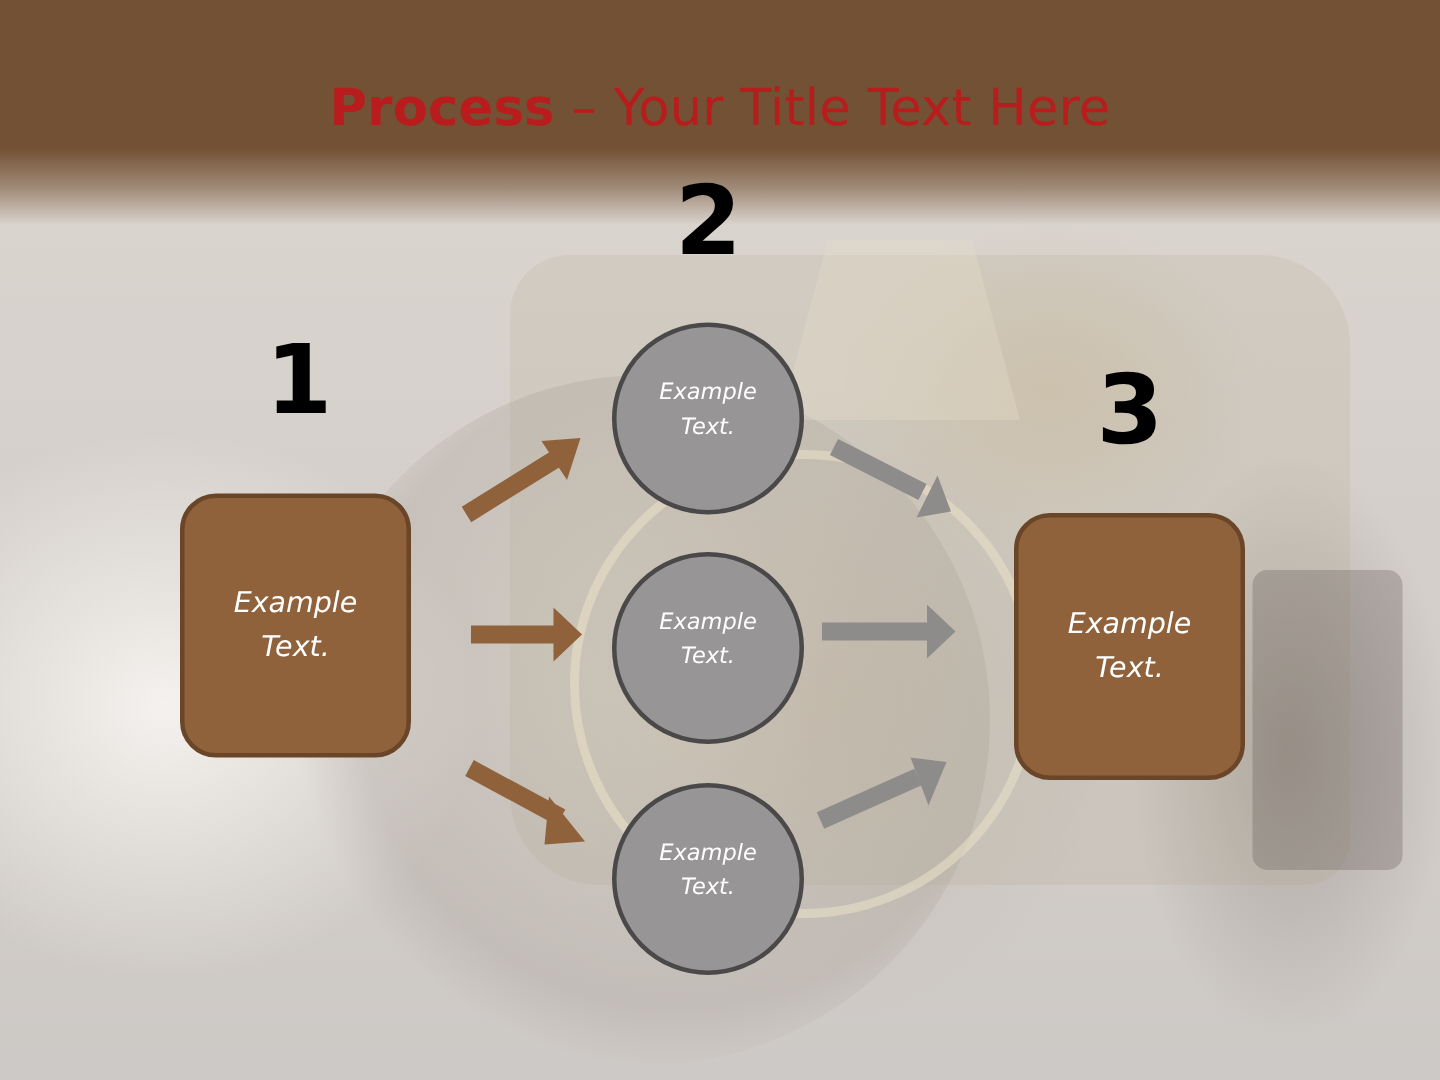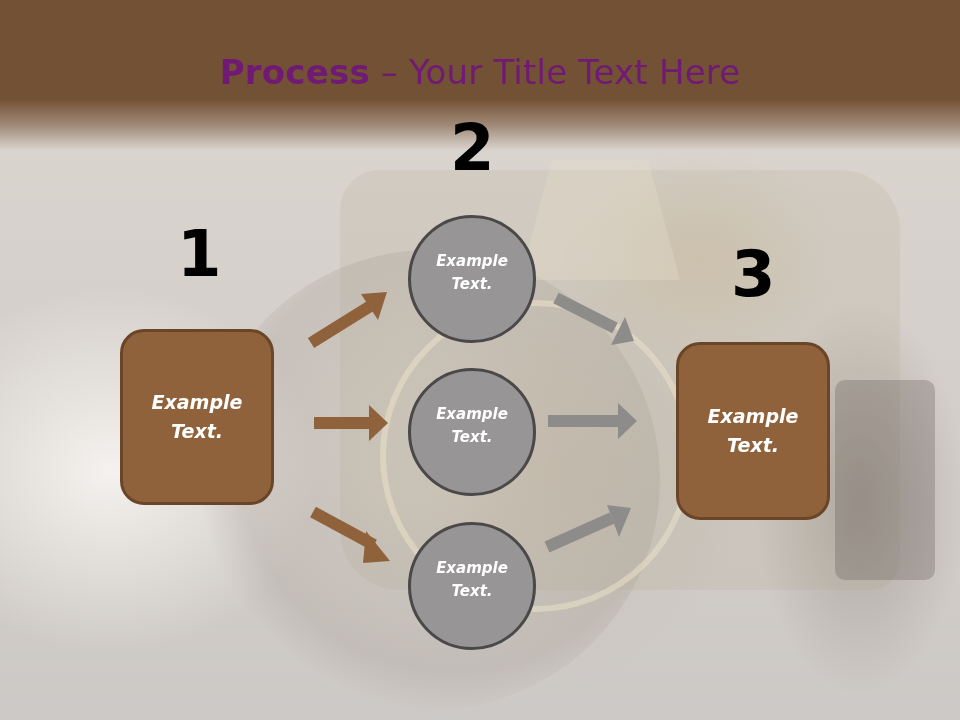--- a/index.html
+++ b/index.html
@@ -19,30 +19,30 @@
       background: radial-gradient(circle at 55% 45%, rgba(215,205,190,0.35), rgba(160,150,140,0.25) 60%, rgba(160,150,140,0) 72%); }
     .cam-ring { position: absolute; left: 380px; top: 300px; width: 300px; height: 300px; border-radius: 50%;
       border: 6px solid rgba(235,225,200,0.55); }
     .cam-prism { position: absolute; left: 520px; top: 160px; width: 160px; height: 120px;
       background: rgba(230,220,200,0.35); clip-path: polygon(20% 0, 80% 0, 100% 100%, 0 100%); }
     .cam-grip { position: absolute; left: 835px; top: 380px; width: 100px; height: 200px; border-radius: 10px;
       background: rgba(90,80,75,0.28); }
     .header { position: absolute; left: 0; top: 0; width: 960px; height: 150px;
       background: linear-gradient(180deg, #735134 0%, #735134 66%, rgba(115,81,52,0.55) 84%, rgba(115,81,52,0) 100%); }
     .title { position: absolute; left: 0; top: 52px; width: 960px; text-align: center;
-      color: #701a75; font-size: 34px; letter-spacing: 0.2px; }
+      color: #b91c1c; font-size: 34px; letter-spacing: 0.2px; }
     .title b { font-weight: bold; }
     .num { position: absolute; font-family: "DejaVu Sans", sans-serif; font-weight: bold; font-size: 64px; color: #000; line-height: 1; }
     .box { position: absolute; width: 154px; height: 176px; box-sizing: border-box;
       background: #8f623c; border: 3px solid #6a4527; border-radius: 24px;
       display: flex; align-items: center; justify-content: center; text-align: center; }
     .circle { position: absolute; width: 128px; height: 128px; box-sizing: border-box; border-radius: 50%;
       background: #979595; border: 3px solid #4a4848;
       display: flex; align-items: center; justify-content: center; text-align: center; }
-    .label { color: #ffffff; font-style: italic; font-weight: bold; white-space: pre-line; }
+    .label { color: #ffffff; font-style: italic; font-weight: normal; white-space: pre-line; }
     .box .label { font-size: 19px; line-height: 29px; }
     .circle .label { font-size: 15px; line-height: 23px; margin-top: -12px; }
     svg.arrows { position: absolute; left: 0; top: 0; }
   </style>
 </head>
 <body>
 
 <div class="bg">
   <div class="cam-lens"></div>
   <div class="cam-body"></div>

